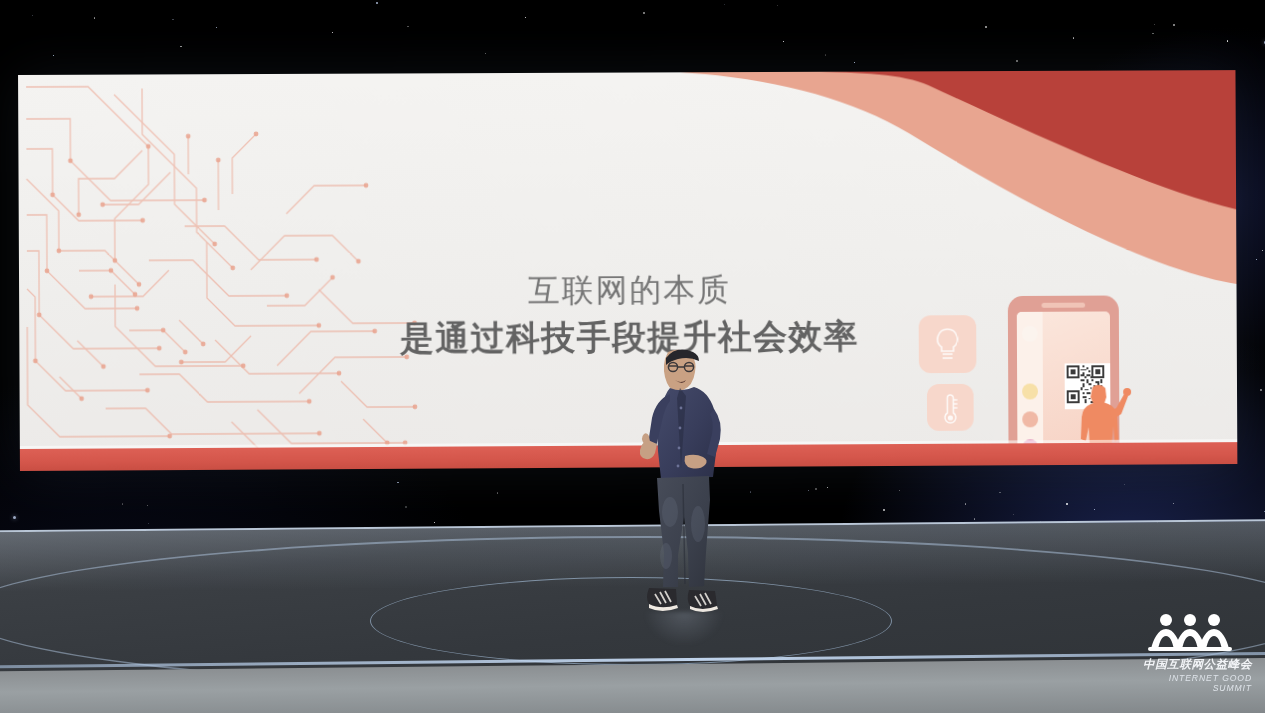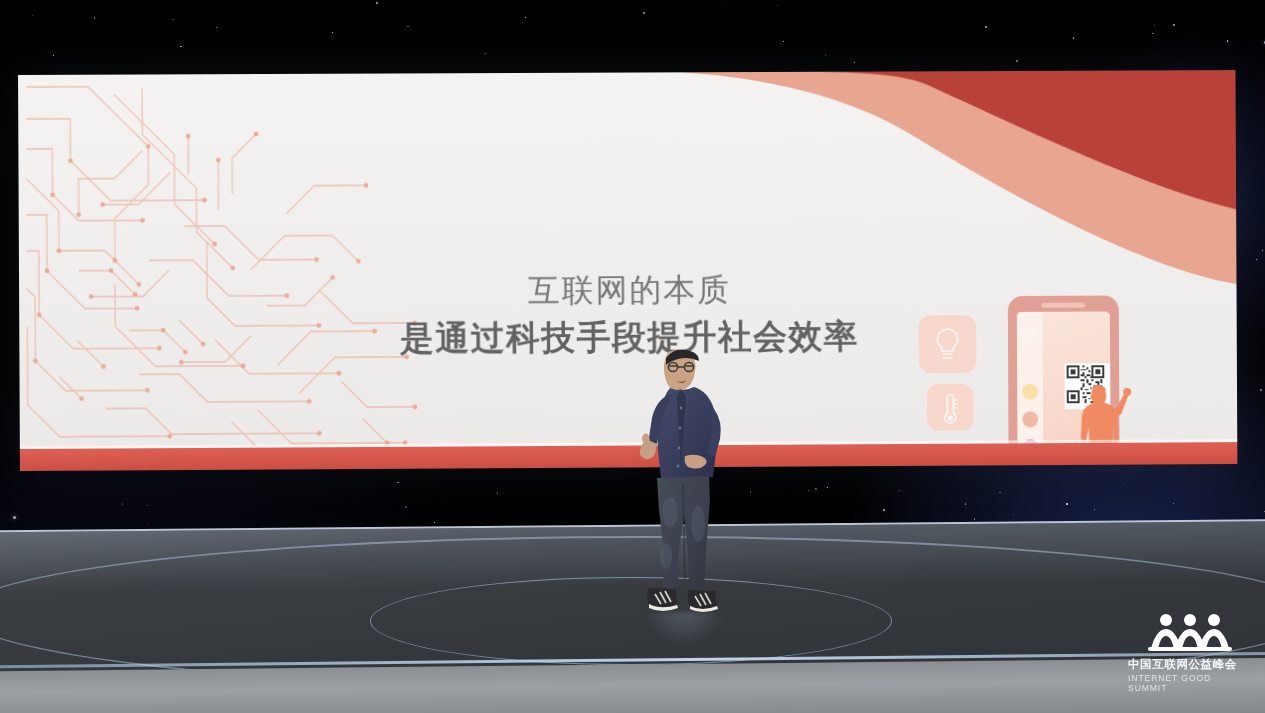--- a/index.html
+++ b/index.html
@@ -77,21 +77,21 @@
   .phone-sidebar{position:absolute;left:0;top:0;width:26px;bottom:0;background:#fcf1ea;}
   .dot{position:absolute;left:5px;width:16px;height:16px;border-radius:50%;}
   .phone-footer{position:absolute;left:26px;right:0;bottom:0;height:26px;background:rgba(255,255,255,.55);}
 
   .qr{position:absolute;left:48px;top:52px;width:42px;height:42px;background:#fff;padding:2px;}
   .qr svg{display:block;}
 
   .person-fig{position:absolute;left:1052px;top:314px;width:68px;height:130px;}
 
   
-  .logo{position:absolute;left:1128px;top:612px;width:124px;text-align:left;}
+  .logo{position:absolute;left:1128px;top:612px;width:124px;text-align:right;font-style:italic;}
   .logo-mark{width:100%;height:44px;display:block;}
   .logo-cn{font-size:11.5px;color:#f2f4f7;font-weight:700;letter-spacing:.6px;margin-top:1px;
     font-family:"DejaVu Sans","Liberation Sans",sans-serif;}
   .logo-en{font-size:8.6px;color:#dfe4ea;letter-spacing:.9px;font-weight:400;margin-top:1px;}
 
   
   .speaker{position:absolute;left:630px;top:344px;width:104px;height:272px;}
   .reflection{position:absolute;left:644px;top:612px;width:80px;height:34px;
     background:radial-gradient(ellipse at 50% 0%, rgba(150,160,175,.30), rgba(0,0,0,0) 70%);
     filter:blur(2px);}

